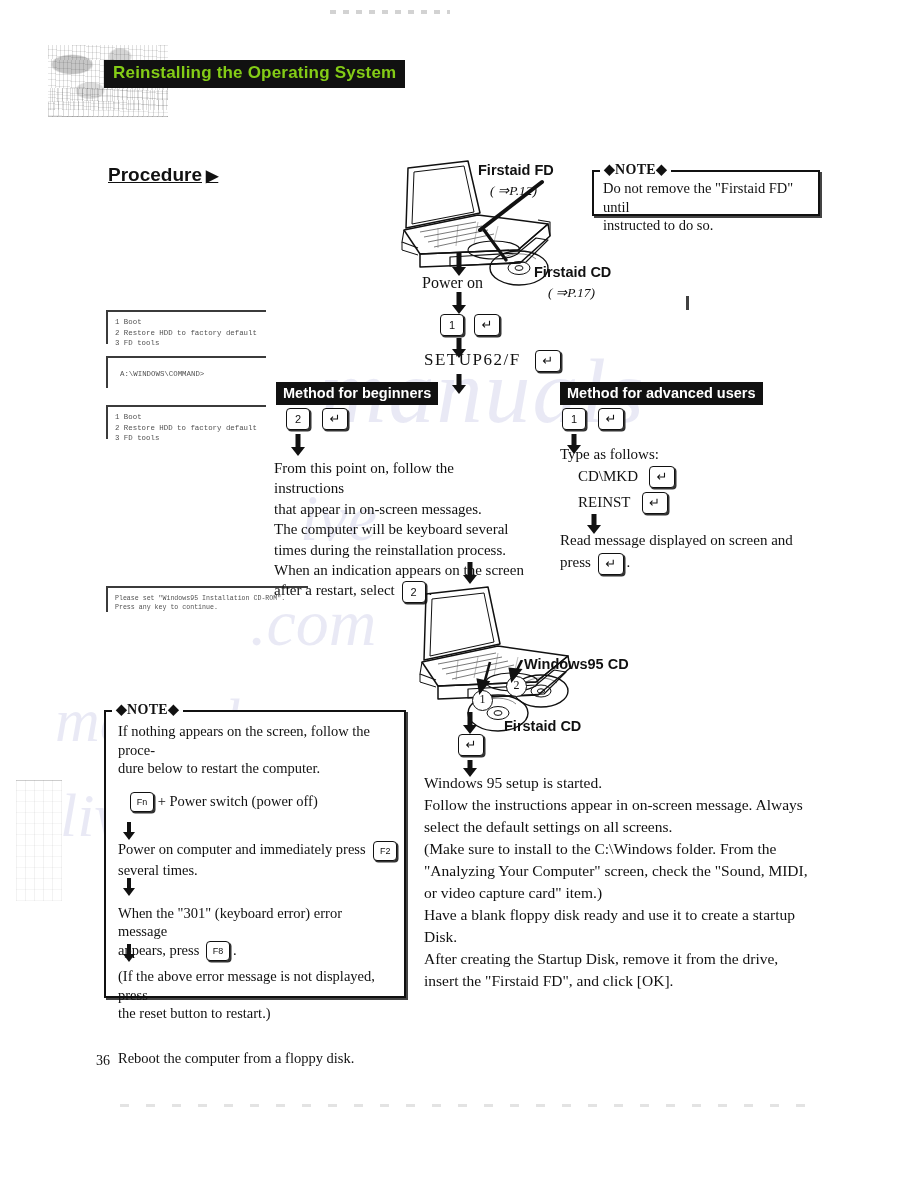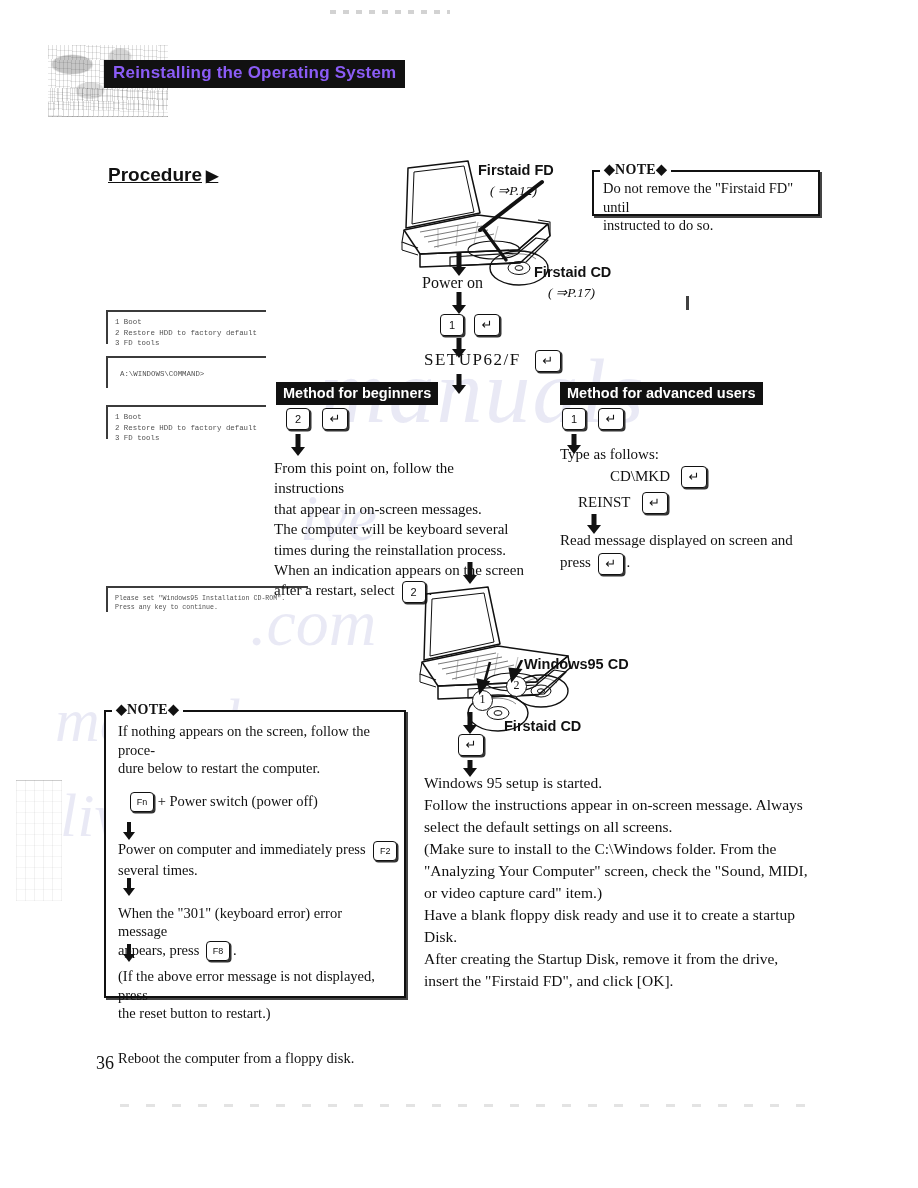--- a/index.html
+++ b/index.html
@@ -11,21 +11,21 @@
   }
   .page{position:absolute;inset:0;}
 
   
   .abs{position:absolute;}
   .serif{font-family:"Liberation Serif", serif;}
 
   
   #header-band{
     left:104px;top:60px;
-    background:#111;color:#8b5cf6;
+    background:#111;color:#84cc16;
     font-family:"Liberation Sans", sans-serif;
     font-size:17px;font-weight:bold;letter-spacing:.2px;
     padding:3px 9px 5px 9px;
     white-space:nowrap;
   }
   #header-smudge{
     left:48px;top:45px;width:120px;height:65px;
     background:
       radial-gradient(ellipse at 20% 30%, rgba(0,0,0,.30) 0 14%, transparent 16%),
       radial-gradient(ellipse at 60% 18%, rgba(0,0,0,.22) 0 10%, transparent 12%),
@@ -125,21 +125,21 @@
   .lbl-bold{
     font-family:"Liberation Sans", sans-serif;
     font-weight:bold;font-size:14.5px;white-space:nowrap;
   }
   .lbl-ref{
     font-family:"Liberation Serif", serif;
     font-size:13.5px;font-style:italic;white-space:nowrap;
   }
 
   
-  #page-number{left:96px;top:1053px;font-size:18px;font-family:Liberation Serif, serif;}
+  #page-number{left:96px;top:1053px;font-size:14px;font-family:Liberation Serif, serif;}
 
   
   .scan-noise{position:absolute;opacity:.5;}
   #noise-left{
     left:16px;top:780px;width:46px;height:120px;
     background:
       repeating-linear-gradient(90deg, rgba(0,0,0,.10) 0 1px, transparent 1px 9px),
       repeating-linear-gradient(0deg, rgba(0,0,0,.07) 0 1px, transparent 1px 11px);
     border-top:1px solid rgba(0,0,0,.35);
   }
@@ -341,21 +341,21 @@
     <span class="key sz-e" style="margin-left:8px;">↵</span>
   </div>
 
   <div class="arr" style="left:566px;top:434px;width:16px;height:22px;">
     <div class="stem" style="top:0;width:5px;height:13px;"></div>
     <div class="head" style="top:11px;"></div>
   </div>
 
   <div class="abs para" style="left:560px;top:444px;">Type as follows:</div>
 
-  <div class="abs" style="left:610px;top:466px;">
+  <div class="abs" style="left:578px;top:466px;">
     <span class="serif" style="font-size:15px;">CD\MKD</span>
     <span class="key sz-e" style="margin-left:7px;">↵</span>
   </div>
 
   <div class="abs" style="left:578px;top:492px;">
     <span class="serif" style="font-size:15px;">REINST</span>
     <span class="key sz-e" style="margin-left:7px;">↵</span>
   </div>
 
   <div class="arr" style="left:586px;top:514px;width:16px;height:22px;">

